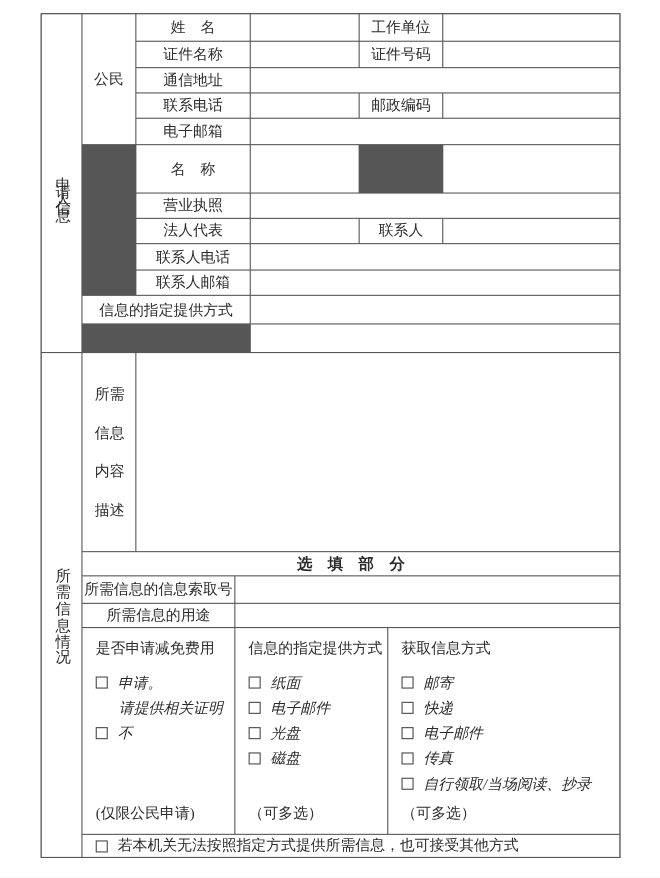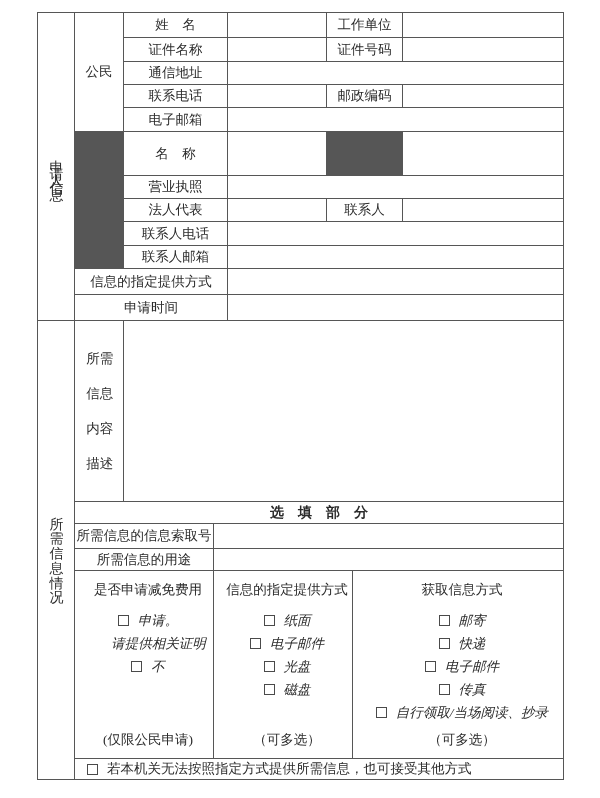--- a/index.html
+++ b/index.html
@@ -45,21 +45,21 @@
   }
   .side-label.six { letter-spacing: 15px; }
   .wrap2 { display: block; width: 2.1em; line-height: 2.25; text-align: center; }
   .wrap4 { display: block; width: 4.2em; line-height: 1.6; text-align: center; }
   .desc-label-text { display: block; width: 2.1em; line-height: 2.6; text-align: right; }
   .optional-header { font-weight: bold; font-size: 14px; }
   .optcell {
     background: #fff;
     display: flex;
     flex-direction: column;
-    align-items: center;
+    align-items: flex-start;
     text-align: left;
     padding: 9px 4px 8px 12px;
   }
   .cell-title { line-height: 20px; margin-bottom: 9px; }
   .opt { display: flex; align-items: center; height: 23px; font-style: italic; }
   .opt-indent { margin-left: 21px; }
   .footnote { margin-top: auto; line-height: 20px; }
   .cb {
     display: inline-block;
     width: 11px; height: 11px;
@@ -124,21 +124,20 @@
 
     <div class="c" style="grid-area:9/3/10/4">联系人电话</div>
     <div class="c" style="grid-area:9/4/10/7"></div>
 
     <div class="c" style="grid-area:10/3/11/4">联系人邮箱</div>
     <div class="c" style="grid-area:10/4/11/7"></div>
 
     <div class="c" style="grid-area:11/2/12/4">信息的指定提供方式</div>
     <div class="c" style="grid-area:11/4/12/7"></div>
 
-    <div class="c" style="grid-area:12/2/13/4">申请时间</div>
     <div class="c" style="grid-area:12/4/13/7"></div>
   </div>
 
   <div class="grid grid-required">
 
     <div class="c side-label six" style="grid-area:1/1/7/2">所需信息情况</div>
 
     <div class="c" style="grid-area:1/2/2/3">
       <span class="desc-label-text">所需信息内容描述</span>
     </div>

